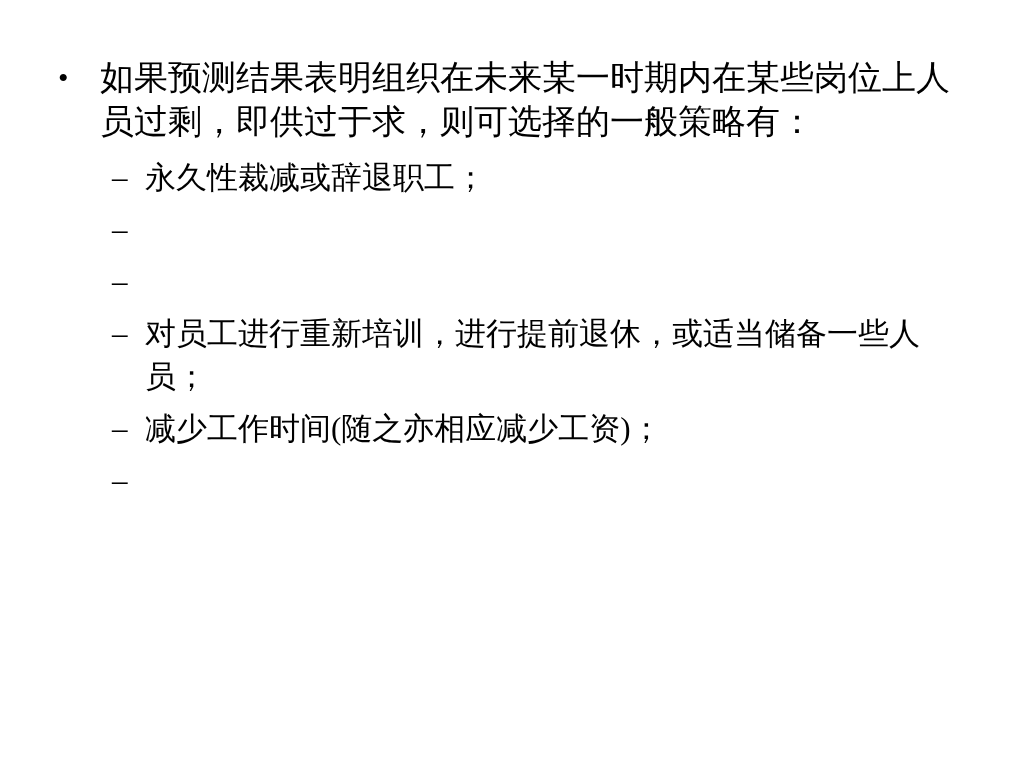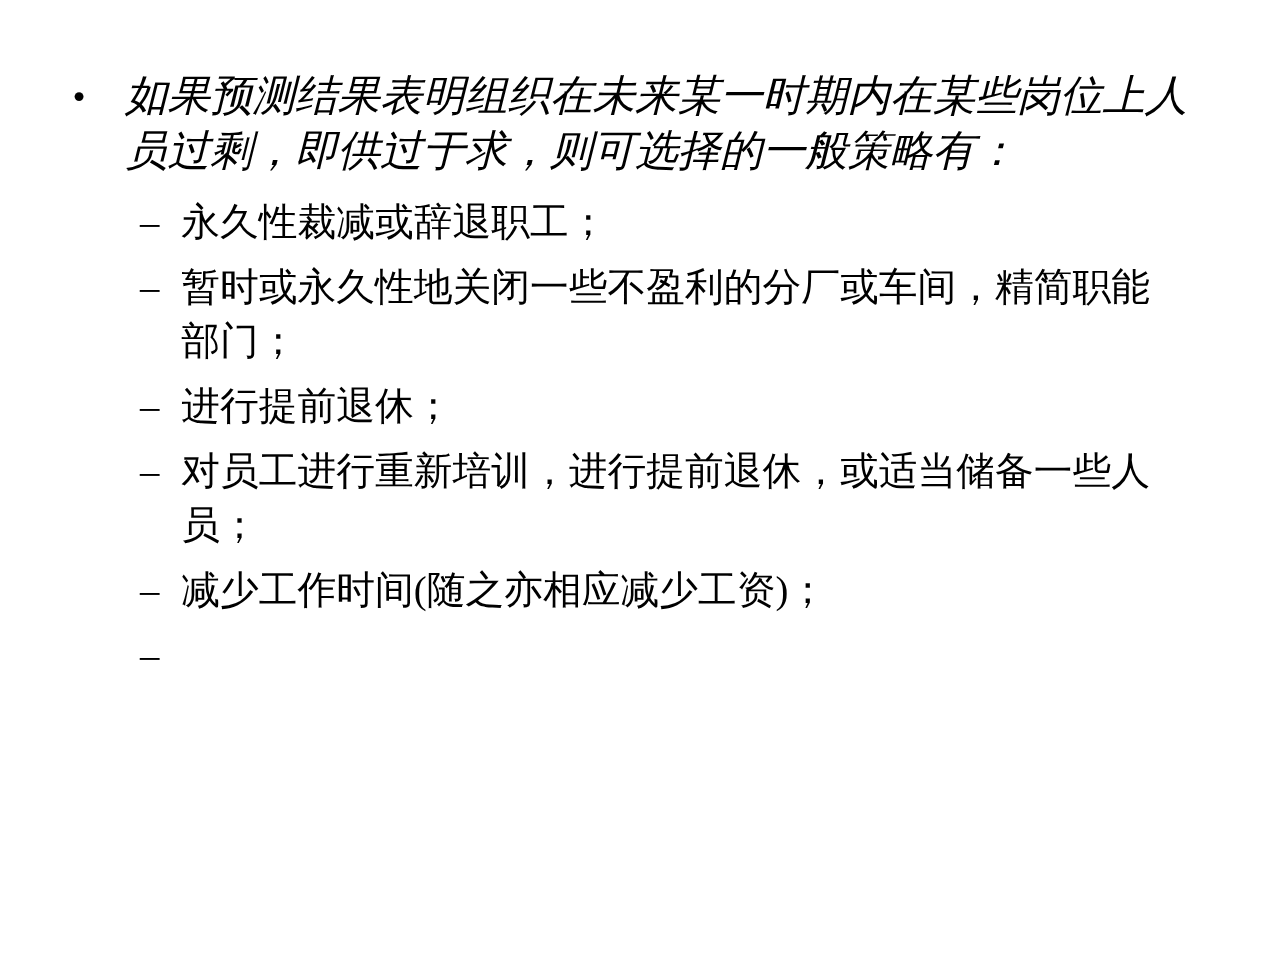--- a/index.html
+++ b/index.html
@@ -38,21 +38,20 @@
     line-height: 44px;
     margin-bottom: 12px;
   }
   .item.main .marker {
     margin-left: 58px;
     width: 42px;
     font-size: 30px;
   }
   .item.main .text {
     width: 864px;
-    font-style: italic;
   }
   .item.sub {
     font-size: 31px;
     line-height: 43px;
     margin-bottom: 9px;
   }
   .item.sub .marker {
     margin-left: 112px;
     width: 33px;
   }
@@ -72,26 +71,24 @@
       <span class="text">如果预测结果表明组织在未来某一时期内在某些岗位上人员过剩，即供过于求，则可选择的一般策略有：</span>
     </div>
 
     <div class="item sub">
       <span class="marker">–</span>
       <span class="text">永久性裁减或辞退职工；</span>
     </div>
 
     <div class="item sub">
       <span class="marker">–</span>
-      <span class="text">暂时或永久性地关闭一些不盈利的分厂或车间，精简职能部门；</span>
     </div>
 
     <div class="item sub">
       <span class="marker">–</span>
-      <span class="text">进行提前退休；</span>
     </div>
 
     <div class="item sub">
       <span class="marker">–</span>
       <span class="text">对员工进行重新培训，进行提前退休，或适当储备一些人员；</span>
     </div>
 
     <div class="item sub">
       <span class="marker">–</span>
       <span class="text">减少工作时间(随之亦相应减少工资)；</span>

